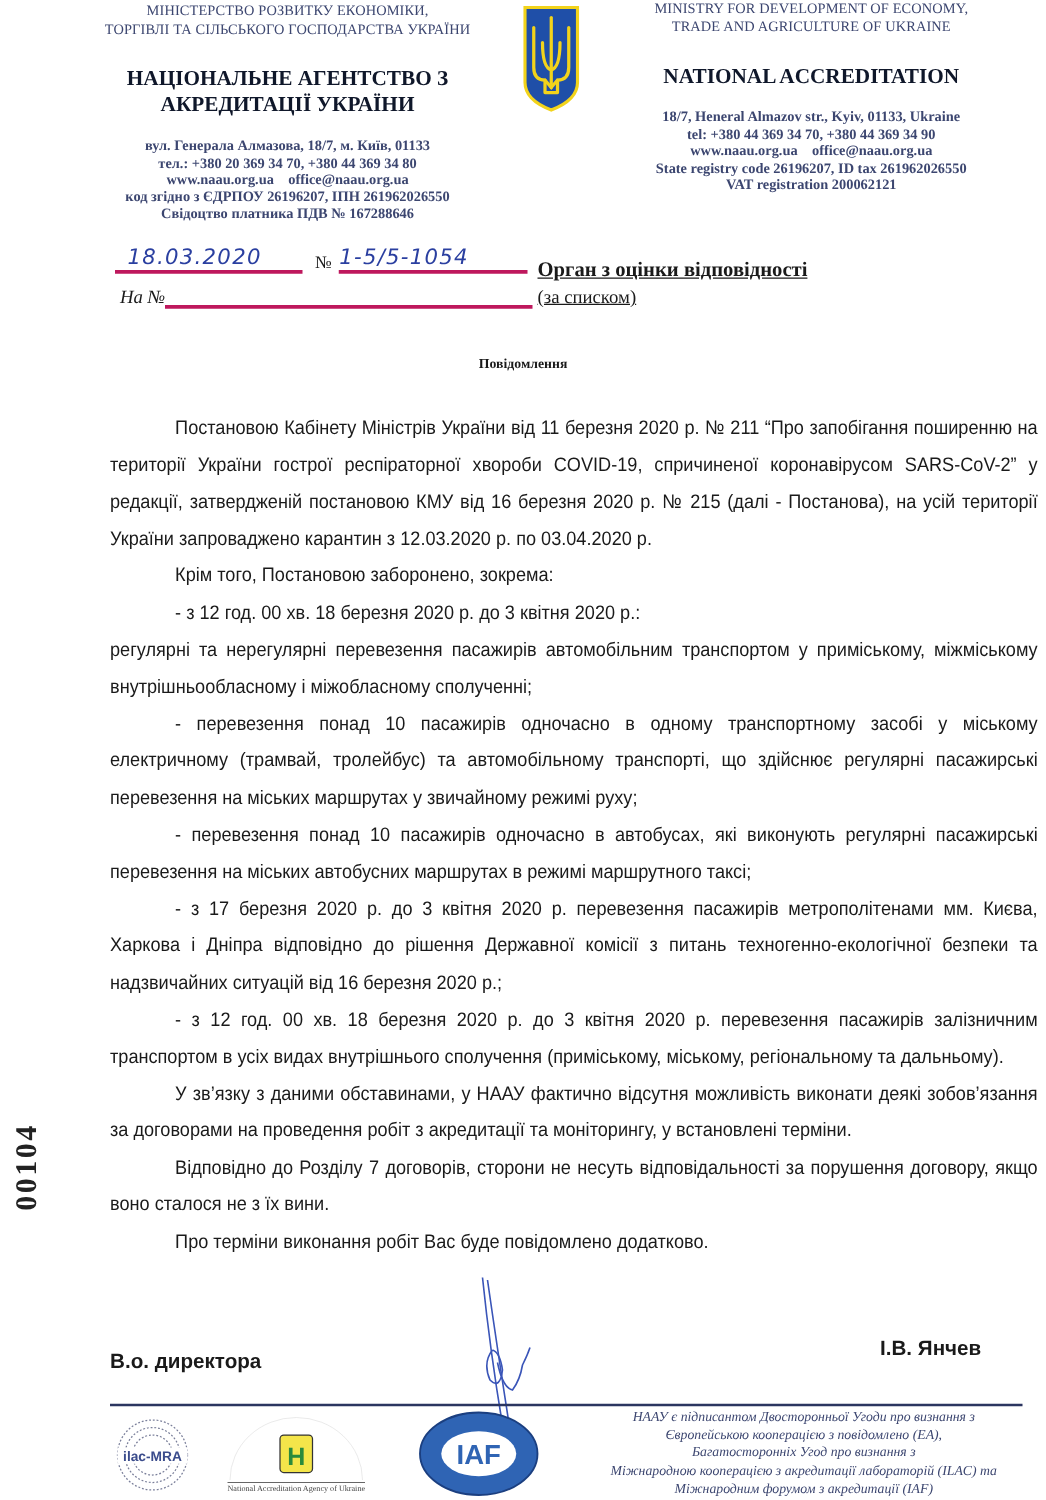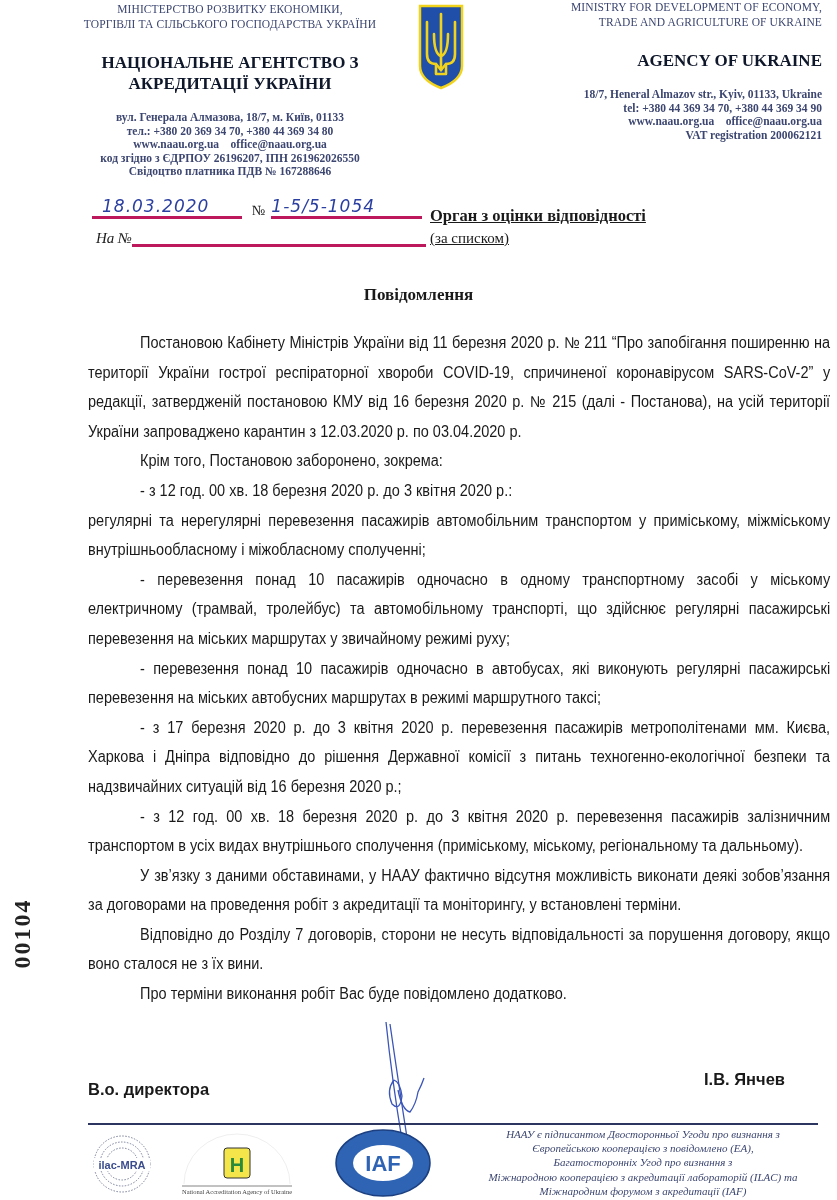--- a/index.html
+++ b/index.html
@@ -6,21 +6,21 @@
   body { width:837px; height:1200px; position:relative; overflow:hidden; font-family:"Liberation Serif", serif; color:#1a1a1a; }
   .abs { position:absolute; }
   .hdr { color:#2f3b6e; text-align:center; }
   .hdr .min { font-size:11.5px; line-height:15px; letter-spacing:0.1px; color:#3c4670; }
   .hdr .agency { font-size:17px; line-height:21px; font-weight:bold; margin-top:20px; color:#0f172a; }
   .hdr .addr { font-size:11.5px; line-height:13.6px; margin-top:17px; color:#3c4670;font-weight:bold; }
   .crest { left:418px; top:4px; width:46px; height:86px; }
   .hand { font-family:"DejaVu Sans", sans-serif; font-style:italic; color:#2a3fa0; font-size:17px; letter-spacing:1px; }
   .line { border-bottom:3px solid #be185d; }
   .recip { font-size:16px;text-decoration:underline; }
-  .title { left:0; width:837px; top:285px; text-align:center; font-weight:bold; font-size:17px; }
+  .title { left:0; width:837px; top:285px; text-align:center; font-weight:bold; font-size:11px; }
   .body { left:88px; width:742px; top:328px; font-family:"Liberation Sans", sans-serif; font-size:15.6px; line-height:29.6px; transform:scaleX(0.93); transform-origin:left top; width:798px; text-align:justify; }
   .body p { margin:0; }
   .ind { text-indent:56px; }
   .sign { font-family:"Liberation Sans", sans-serif; font-weight:bold; font-size:16.5px; }
   .footer-rule { left:88px; top:1123px; width:730px; height:2px; background:#2b3560; }
   .footer-text { left:470px; top:1127px; width:346px; text-align:center; font-style:italic; font-size:11px; line-height:14.2px; color:#3c4670; }
   .stamp { left:2px; top:880px; width:40px; height:110px; }
   .stamp span { display:block; transform:rotate(-90deg); transform-origin:center; position:absolute; left:-30px; top:40px; width:100px; text-align:center; font-weight:bold; font-size:24px; letter-spacing:2px; color:#222; }
 </style>
 </head>
@@ -49,32 +49,33 @@
     <path d="M2 2 H44 V62 Q44 76 23 84 Q2 76 2 62 Z" fill="#1f4fa8" stroke="#f2d31b" stroke-width="2.5"></path>
     <g fill="none" stroke="#f2d31b" stroke-width="2.6" stroke-linecap="round">
       <path d="M23 10 L23 66"></path>
       <path d="M9 18 L9 50 Q9 60 18 60 L23 66 L28 60 Q37 60 37 50 L37 18"></path>
       <path d="M16 30 Q16 50 23 52 Q30 50 30 30"></path>
       <path d="M18 60 L18 70 M28 60 L28 70 M18 70 L28 70"></path>
     </g>
   </svg>
 </div>
 
-<div class="abs hdr" style="left:476px; top:0px; width:346px;text-align:right;">
+<div class="abs hdr" style="left:476px; top:0px; width:346px;">
   <div class="min">
     <div>MINISTRY FOR DEVELOPMENT OF ECONOMY,</div>
     <div>TRADE AND AGRICULTURE OF UKRAINE</div>
   </div>
   <div class="agency">
-    <div>AGENCY OF UKRAINE</div>
+    <div>NATIONAL ACCREDITATION</div>
   </div>
   <div class="addr">
     <div>18/7, Heneral Almazov str., Kyiv, 01133, Ukraine</div>
     <div>tel: +380 44 369 34 70, +380 44 369 34 90</div>
     <div style="white-space:pre;">www.naau.org.ua    office@naau.org.ua</div>
+    <div>State registry code 26196207, ID tax 261962026550</div>
     <div>VAT registration 200062121</div>
   </div>
 </div>
 
 <div class="abs" style="left:92px; top:196px; width:150px;">
   <div class="hand line" style="padding-left:10px;">18.03.2020</div>
 </div>
 <div class="abs" style="left:252px; top:196px; width:170px; display:flex; align-items:flex-end;">
   <span style="font-size:14px; margin-right:6px;">№</span>
   <span class="hand line" style="flex:1;">1-5/5-1054</span>

